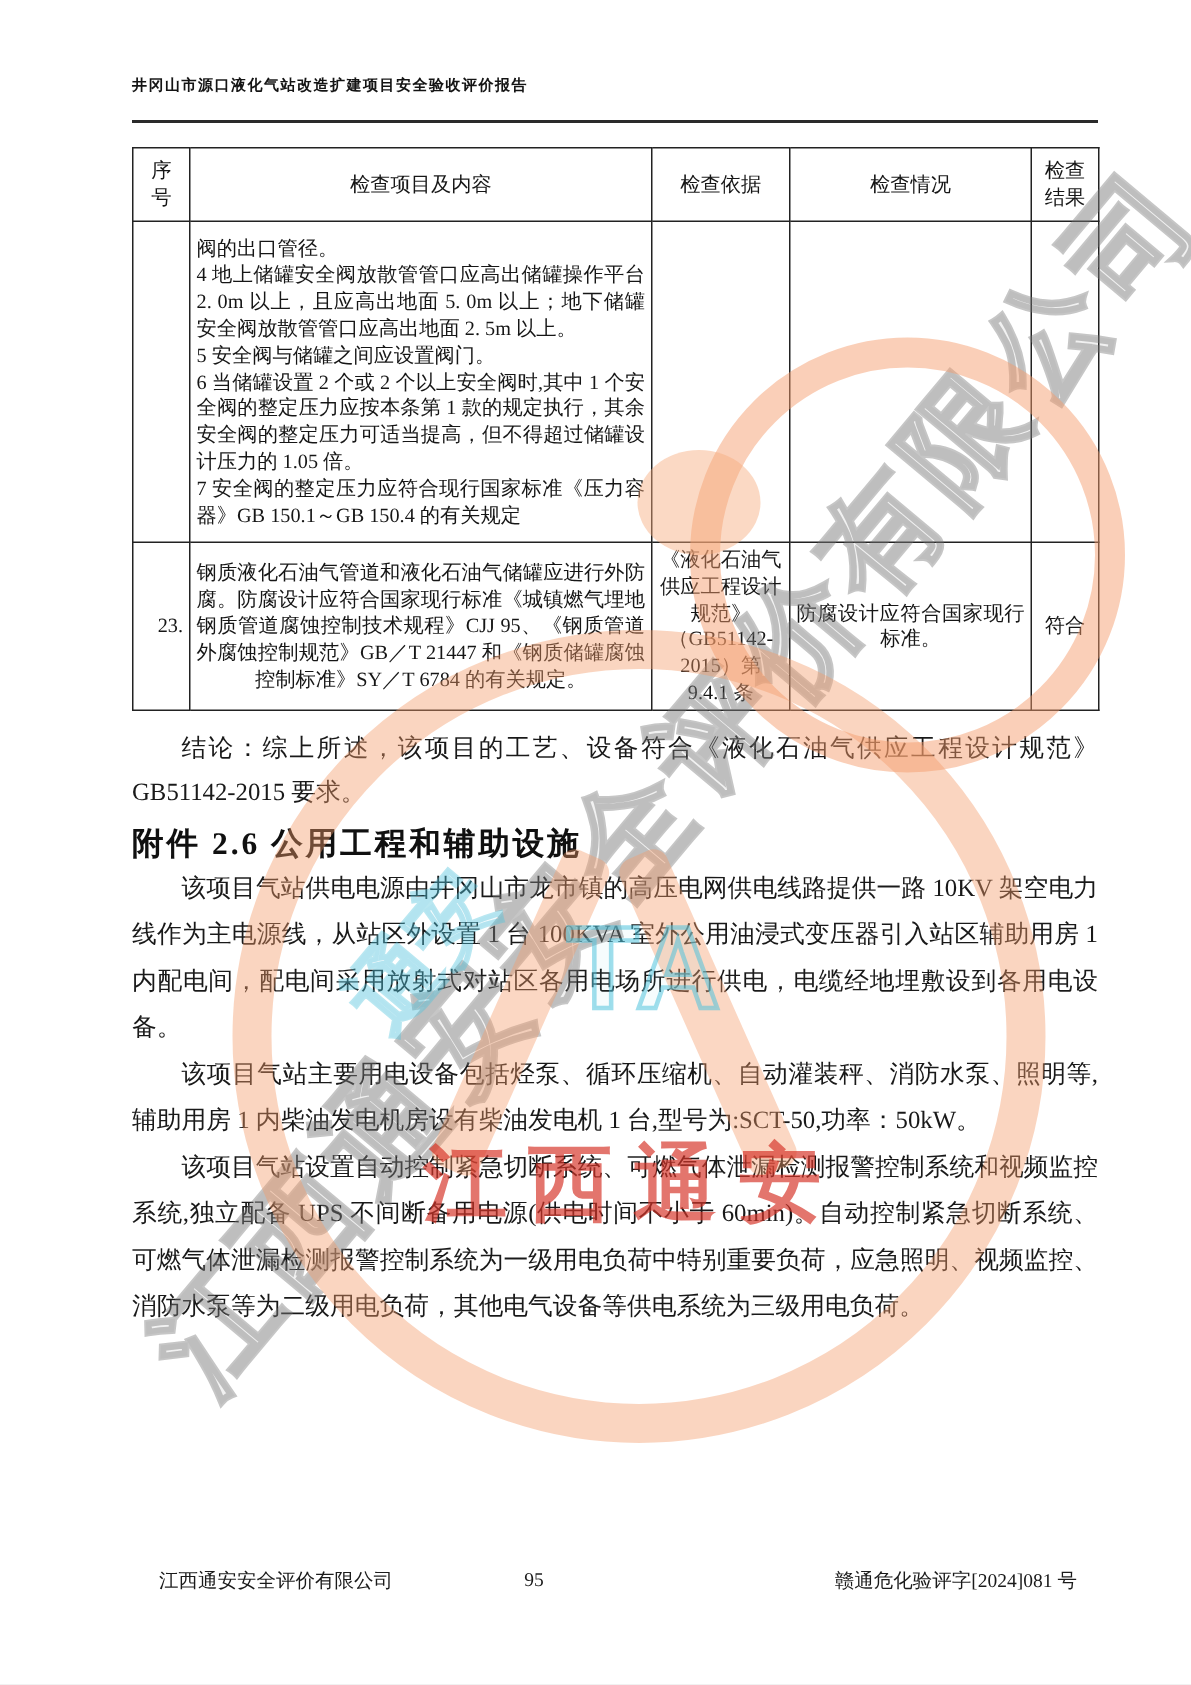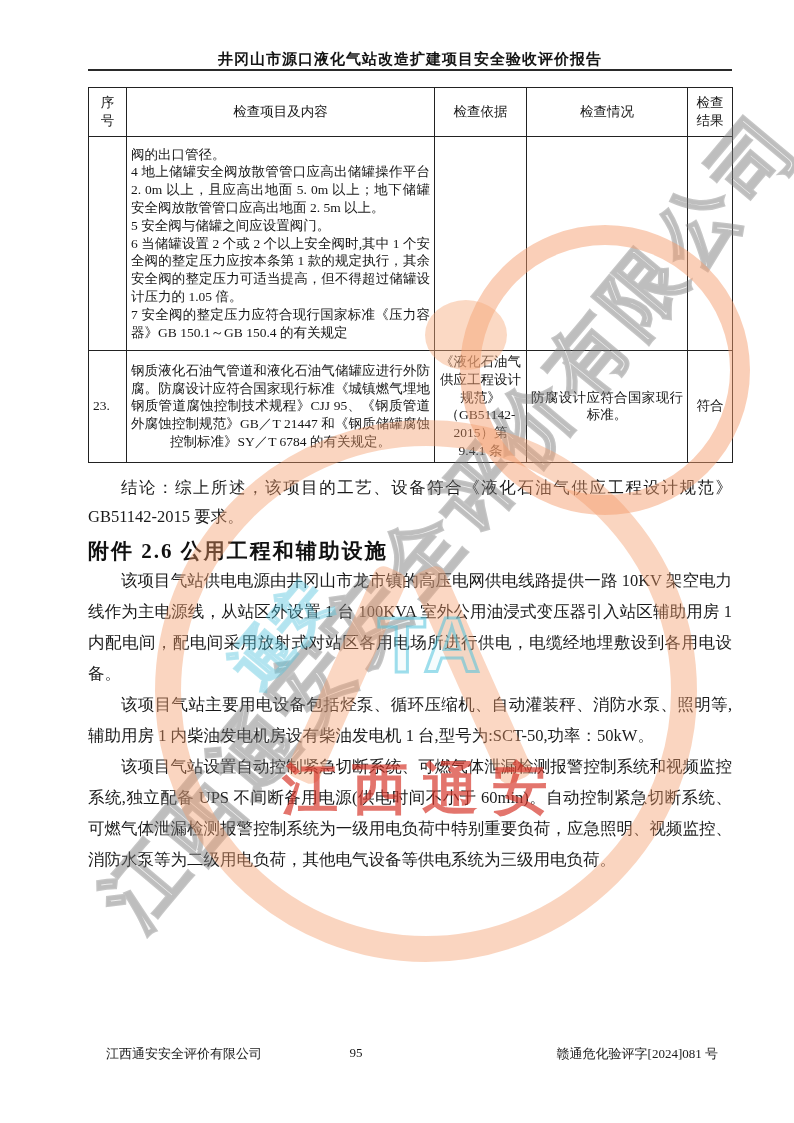--- a/index.html
+++ b/index.html
@@ -4,37 +4,37 @@
 <style>
   html,body{margin:0;padding:0;background:#e8e8e8;}
   .page{
     position:relative;width:794px;height:1123px;margin:0 auto;
     background:#ffffff;overflow:hidden;
     font-family:"Liberation Serif","DejaVu Serif",serif;
     color:#1c1c1c;
   }
   .content{position:absolute;left:88px;top:50px;width:644px;}
   .doc-header{
-    text-align:center;font-size:15px;font-weight:600;letter-spacing:1px;
-    padding-bottom:0;border-bottom:2px solid #2a2a2a;color:#141414;
+    font-size:10px;font-weight:600;letter-spacing:1px;
+    padding-bottom:16px;border-bottom:2px solid #2a2a2a;color:#141414;
   }
   table.check{
     margin-top:16px;border-collapse:collapse;table-layout:fixed;width:644px;
     font-size:13.5px;line-height:17.8px;
   }
   table.check td,table.check th{
     border:1.6px solid #222;padding:2px 4px;vertical-align:middle;
     font-weight:normal;color:#161616;overflow:hidden;
   }
   .col-no{width:38px;}  .col-content{width:308px;}
   .col-basis{width:92px;} .col-situation{width:161px;} .col-result{width:45px;}
   th.hd{white-space:pre-line;text-align:center;font-size:13.5px;height:44px;}
   td.cell-content{white-space:pre-line;text-align:justify;vertical-align:top;}
   td.center-last{text-align:justify;text-align-last:center;vertical-align:middle;}
-  td.cell-no{text-align:left;}
+  td.cell-no{text-align:right;}
   td.cell-basis{text-align:center;}
   td.cell-situation{text-align:justify;text-align-last:center;}
   td.cell-result{text-align:center;}
   tr.row-1{height:214px;} tr.row-2{height:106px;}
   .para{
     margin:0;font-size:16.5px;line-height:31px;text-align:justify;
     text-indent:2em;color:#191919;
   }
   .conclusion{margin-top:10px;line-height:29px;}
   .h1{

